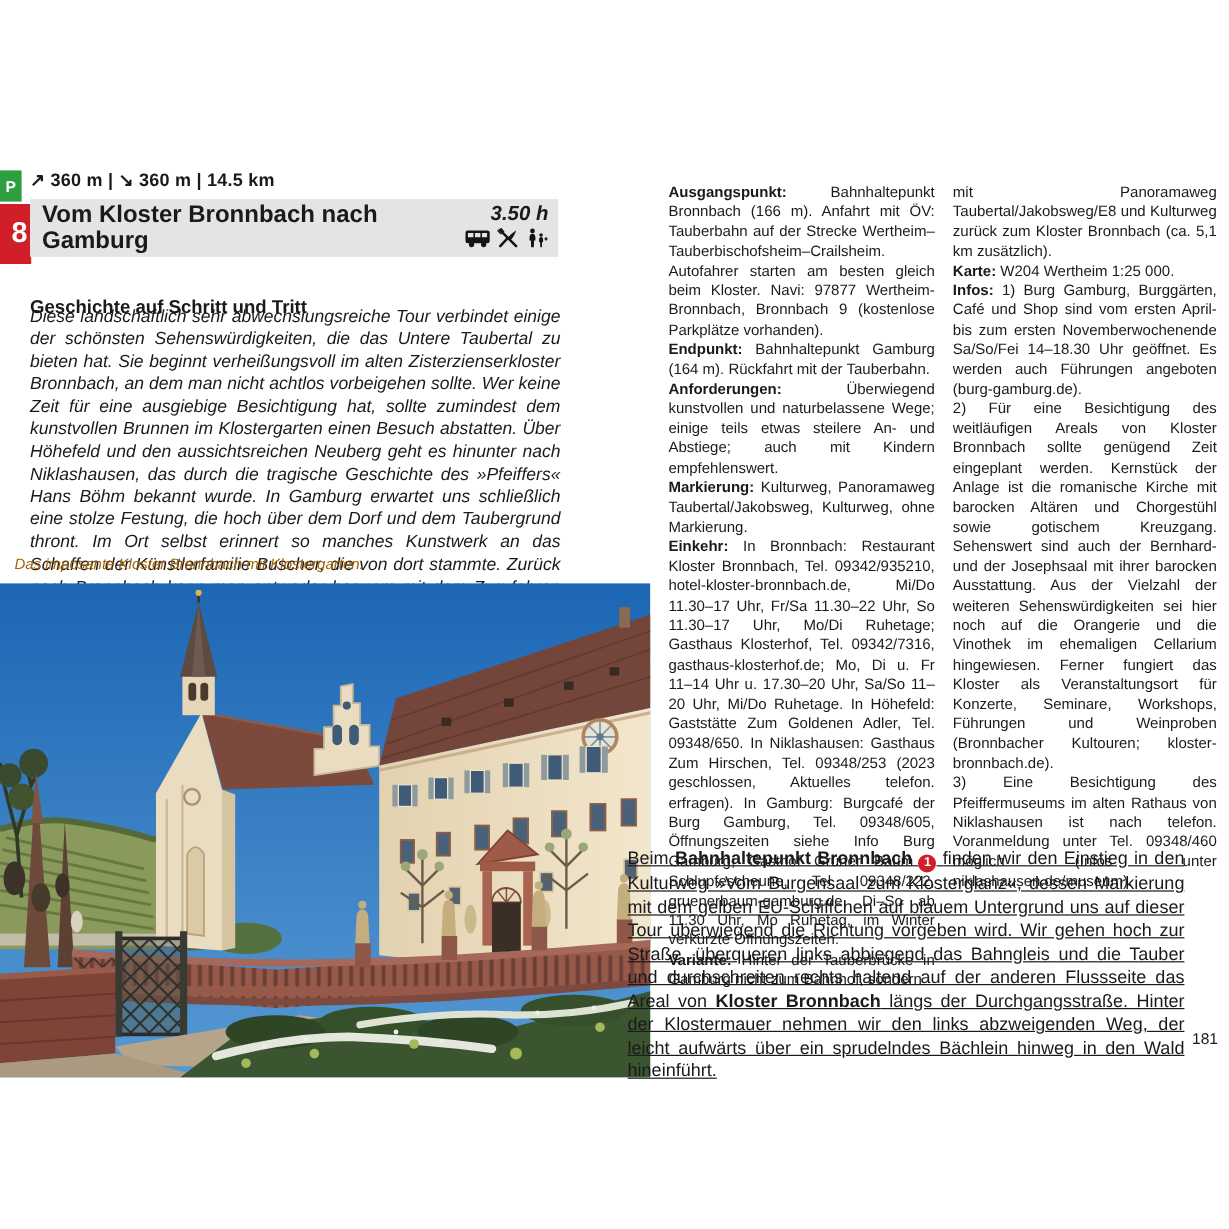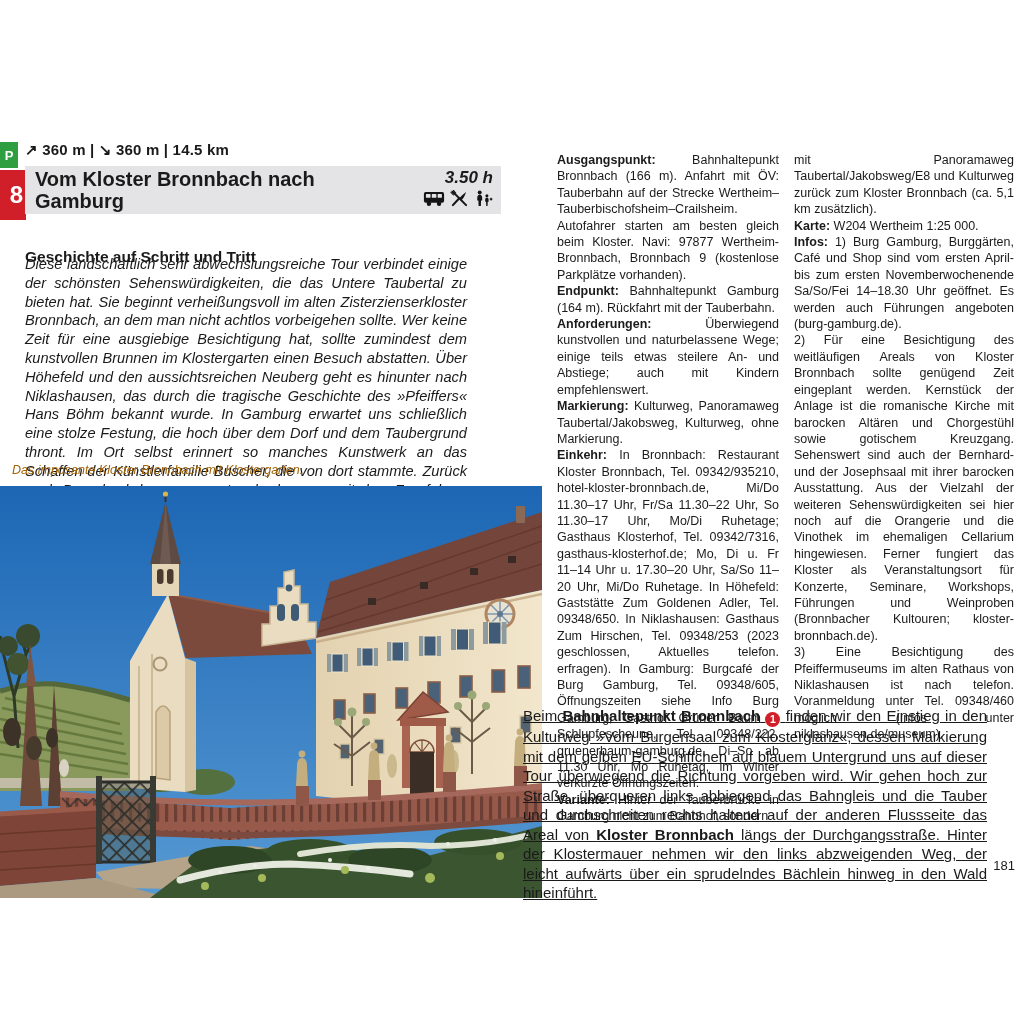--- a/index.html
+++ b/index.html
@@ -5,21 +5,21 @@
   html,body{margin:0;padding:0;background:#ffffff;}
   .page{position:relative;width:1024px;height:1024px;background:#fff;overflow:hidden;
         font-family:"Liberation Sans",sans-serif;color:#1a1a1a;}
   
   .stats{position:absolute;left:25px;top:141px;width:440px;text-align:left;
          font-size:15px;font-weight:bold;letter-spacing:.2px;}
   .tab-green{position:absolute;left:0;top:142px;width:18px;height:26px;background:#2f9e41;
              color:#fff;font-weight:bold;font-size:13px;display:flex;align-items:center;justify-content:center;}
   .tab-red{position:absolute;left:0;top:170px;width:26px;height:50px;background:#d01f28;
            color:#fff;font-weight:bold;font-size:24px;display:flex;align-items:center;justify-content:flex-end;padding-right:3px;box-sizing:border-box;}
-  .titlebar{position:absolute;left:25px;top:166px;width:440px;height:48px;background:#e4e3e6;padding-left:36px;}
+  .titlebar{position:absolute;left:25px;top:166px;width:440px;height:48px;background:#e4e3e6;}
   .title{position:absolute;left:10px;top:2px;width:320px;font-size:20px;line-height:22px;font-weight:bold;}
   .tb-right{position:absolute;right:8px;top:2px;text-align:right;font-style:italic;}
   .duration{font-size:17px;font-weight:bold;line-height:20px;}
   .icon-row{display:flex;gap:5px;justify-content:flex-end;margin-top:2px;}
   .icon-row svg{display:block;}
   
   .heading{position:absolute;left:25px;top:248px;font-size:15.5px;font-weight:bold;}
   .intro{position:absolute;left:25px;top:255px;width:442px;font-size:14.6px;line-height:18.8px;
          font-style:italic;text-align:justify;margin:0;}
   .caption{position:absolute;left:12px;top:463px;width:460px;font-size:12.5px;font-style:italic;color:#a16207;}

